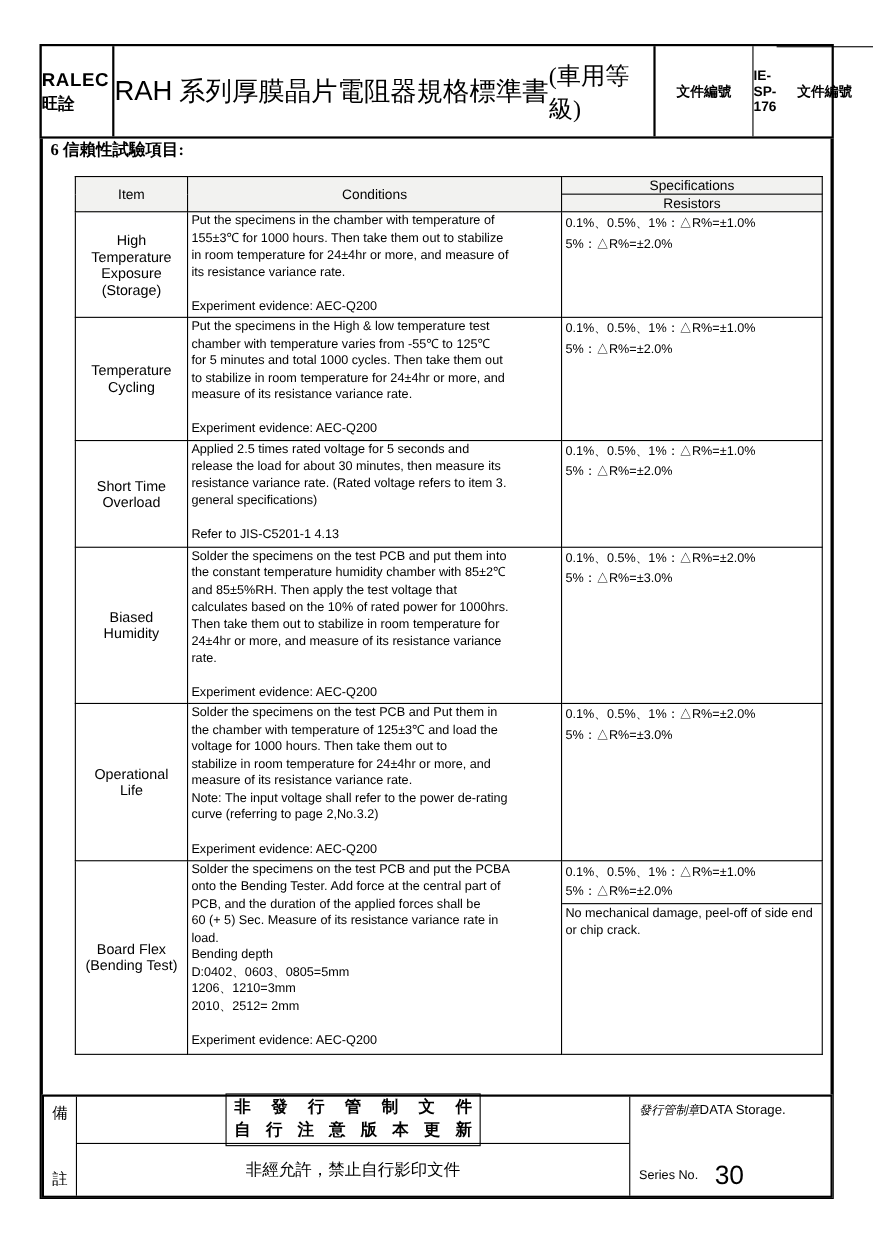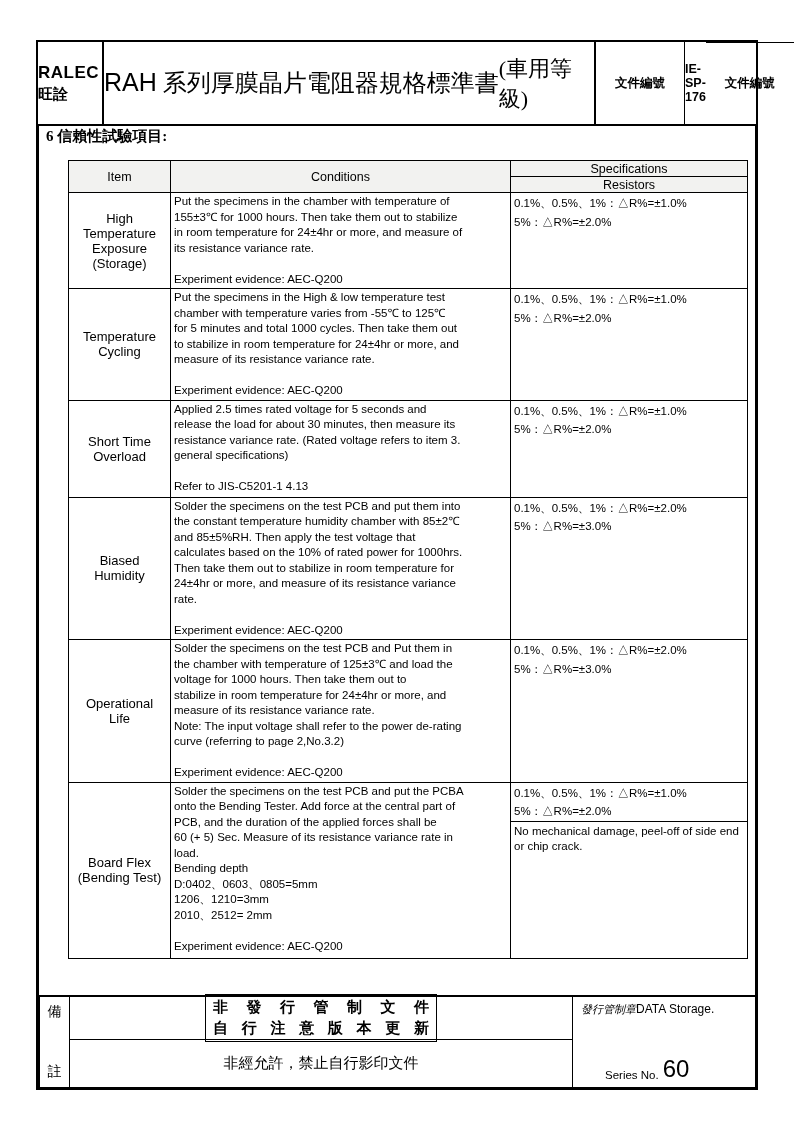--- a/index.html
+++ b/index.html
@@ -66,21 +66,21 @@
     align-items:center; justify-content:center; }
   .notice-box { width:232px; border:1.5px solid #000; padding:2px 7px; }
   .notice-line { font-size:15px; font-weight:bold; line-height:21px;
     text-align:justify; text-align-last:justify; }
   .footer-mid-bottom { flex:1; display:flex; align-items:center; justify-content:center;
     font-size:15px; }
   .footer-right { width:182px; display:flex; flex-direction:column;
     justify-content:space-between; padding:5px 8px 6px 8px; }
   .stamp-line { font-size:12px; }
   .stamp-label { font-size:11px; font-style:italic; }
-  .series-line { font-size:11.5px; display:flex; align-items:flex-end; gap:4px;margin-left:24px; }
+  .series-line { font-size:11.5px; display:flex; align-items:center; gap:15px; }
   .series-value { font-size:24px; line-height:24px; }
 </style>
 </head>
 <body>
 
 <div class="page">
   <div class="outer-border"></div>
 
   <div class="header">
     <div class="logo-cell">
@@ -234,17 +234,17 @@
         </div>
       </div>
       <div class="footer-mid-bottom cjk">非經允許，禁止自行影印文件</div>
     </div>
     <div class="footer-right">
       <div class="stamp-line">
         <span class="stamp-label cjk">發行管制章</span><span>DATA Storage.</span>
       </div>
       <div class="series-line">
         <span>Series No.</span>
-        <span class="series-value">60</span>
+        <span class="series-value">30</span>
       </div>
     </div>
   </div>
 </div>
 
 </body></html>

